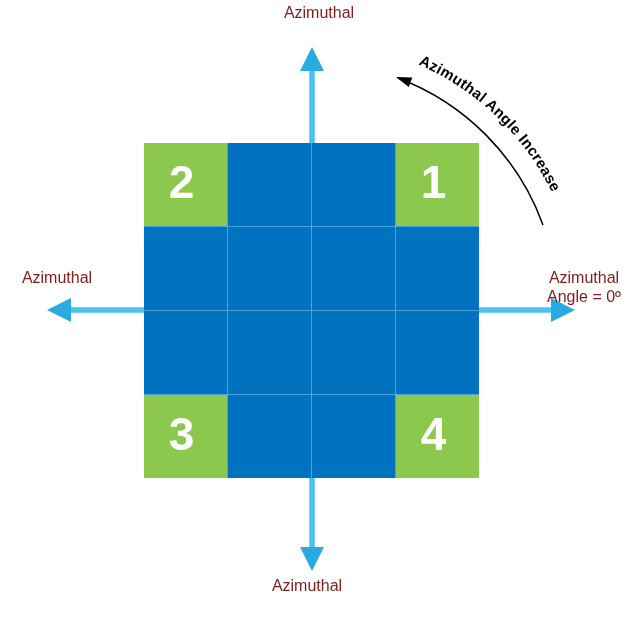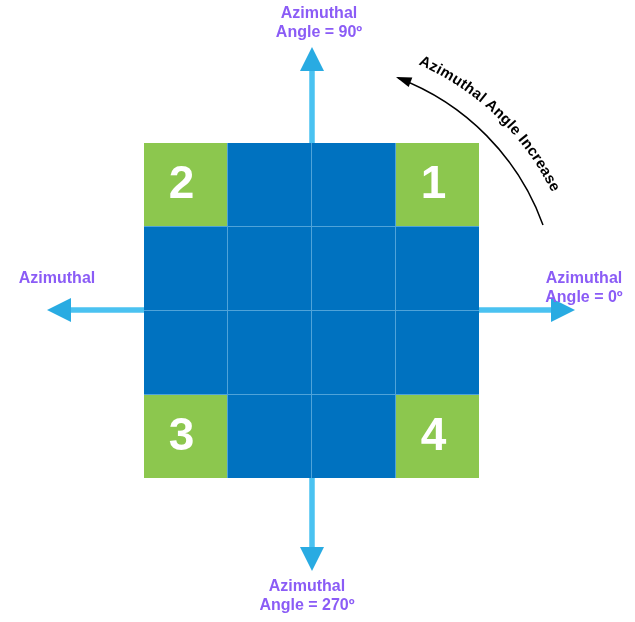--- a/index.html
+++ b/index.html
@@ -31,22 +31,22 @@
     font-weight:bold;
     font-size:46px;
     line-height:1;
     transform:translate(-4px,-3px);
   }
 
   
   .axis-label {
     position:absolute;
     transform:translateX(-50%);
-    color:#8b5cf6;
-    font-weight:bold;
+    color:#7f1d1d;
+    font-weight:normal;
     font-size:16px;
     line-height:19px;
     text-align:center;
     white-space:nowrap;
   }
   .axis-label.top    { left:319px; top:3px;   }
   .axis-label.bottom { left:307px; top:576px; }
   .axis-label.left   { left:57px;  top:268px; }
   .axis-label.right  { left:584px; top:268px; }
 
@@ -117,27 +117,25 @@
     </div>
     <div class="cell"></div>
     <div class="cell"></div>
     <div class="cell green">
       <span class="num">4</span>
     </div>
   </div>
 
   <div class="axis-label top">
     <div>Azimuthal</div>
-    <div>Angle = 90º</div>
   </div>
   <div class="axis-label right">
     <div>Azimuthal</div>
     <div>Angle = 0º</div>
   </div>
   <div class="axis-label left">
     <div>Azimuthal</div>
   </div>
   <div class="axis-label bottom">
     <div>Azimuthal</div>
-    <div>Angle = 270º</div>
   </div>
 
 </div>
 
 </body></html>

